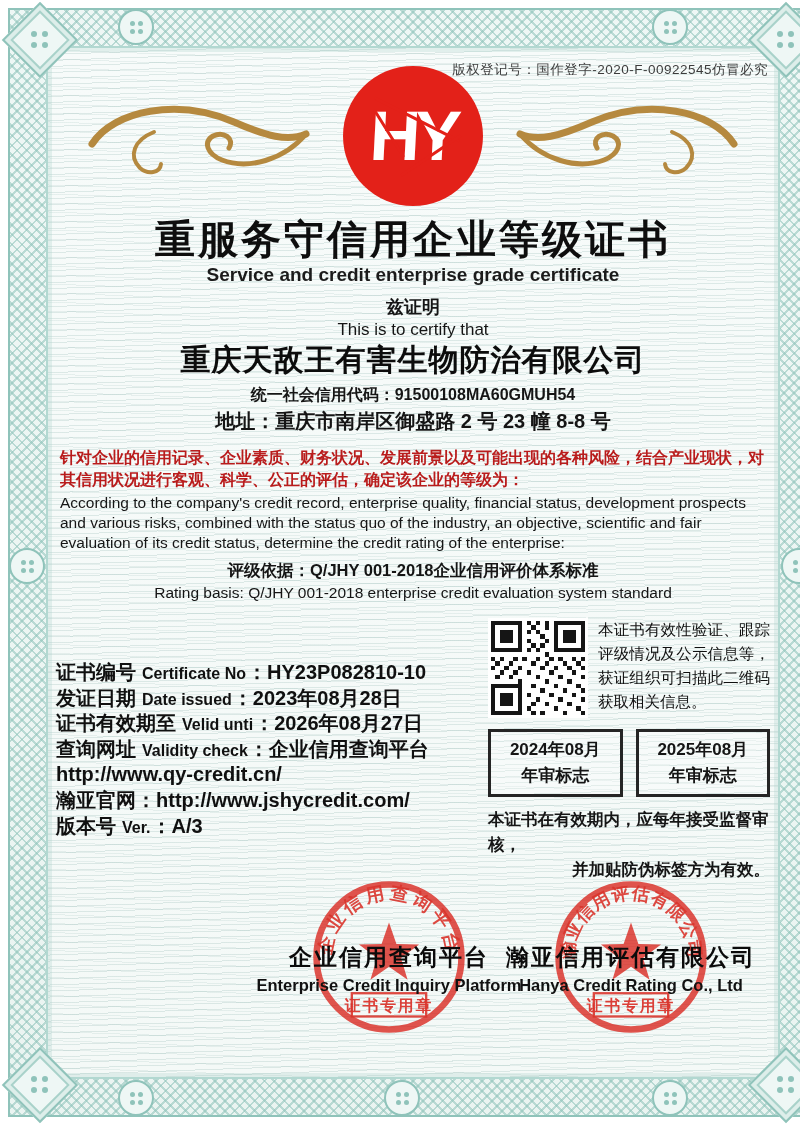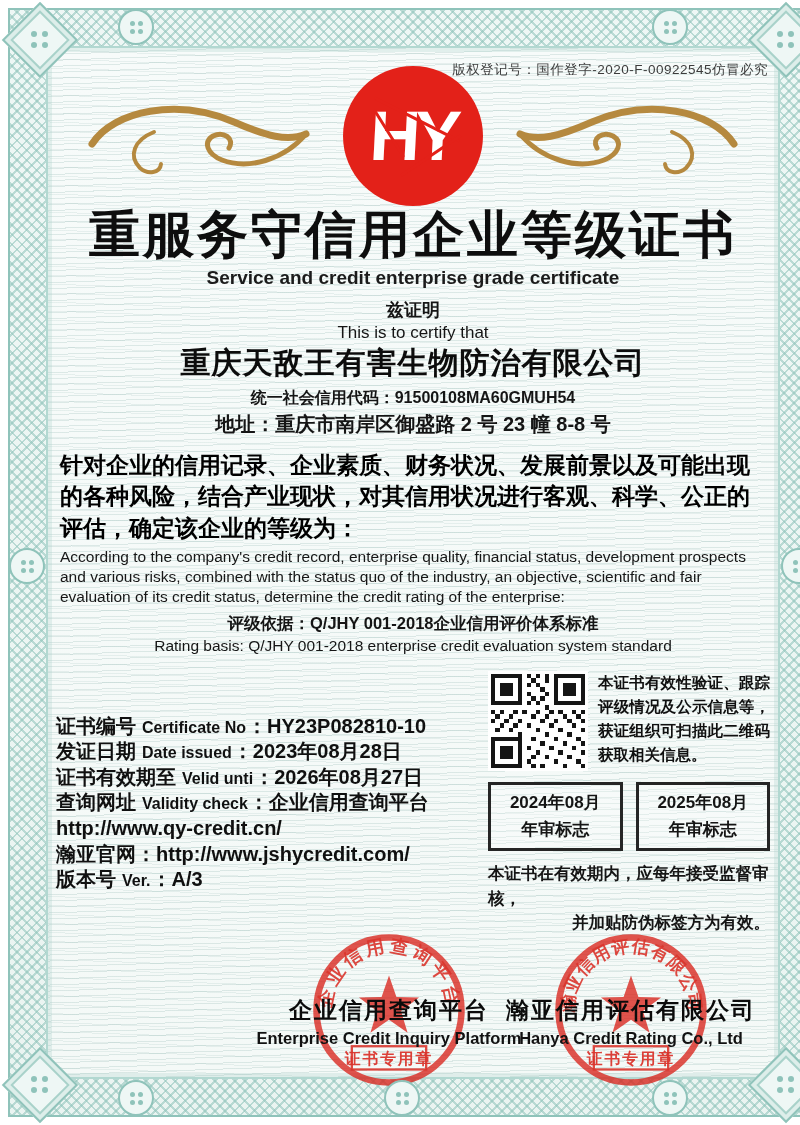--- a/index.html
+++ b/index.html
@@ -52,46 +52,46 @@
   }
   .logo-text{color:#fff;font-size:70px;font-weight:800;letter-spacing:-6px;line-height:1;transform:skewX(-3deg);}
   .crack{position:absolute;background:#e32119;height:3px;border-radius:2px;}
   .c1{width:96px;top:52px;left:26px;transform:rotate(27deg);}
   .c2{width:72px;top:88px;left:52px;transform:rotate(-34deg);}
   .c3{width:56px;top:66px;left:18px;transform:rotate(58deg);}
   .flourish{position:absolute;top:26px;width:225px;height:96px;}
   .flourish.left{left:30px;}
   .flourish.right{right:30px;transform:scaleX(-1);}
 
-  .title-cn{margin-top:0;font-size:51px;font-weight:800;letter-spacing:3px;color:#0e0e0e;line-height:1.15;}
+  .title-cn{margin-top:10px;font-size:40px;font-weight:800;letter-spacing:3px;color:#0e0e0e;line-height:1.15;}
   .title-en{margin-top:2px;font-size:19px;font-weight:600;color:#1b1b1b;}
   .certify-cn{margin-top:9px;font-size:18px;font-weight:600;}
   .certify-en{margin-top:1px;font-size:17px;font-weight:500;}
   .company-name{margin-top:0;font-size:30px;font-weight:800;letter-spacing:1px;color:#0c0c0c;}
   .credit-code{margin-top:4px;font-size:16px;font-weight:600;}
   .address{margin-top:2px;font-size:20px;font-weight:600;}
 
   .eval-block{margin-top:12px;text-align:left;padding:0 4px;}
-  .para-cn{font-size:23px;font-weight:600;line-height:1.38;color:#000000;}
+  .para-cn{font-size:16px;font-weight:600;line-height:1.38;color:#b91c1c;}
   .para-en{margin-top:2px;font-size:15.5px;line-height:1.3;color:#161616;}
 
   .rating-level{margin-top:6px;font-size:46px;font-weight:800;letter-spacing:1px;color:#e02318;}
   .basis-cn{margin-top:6px;font-size:16.5px;font-weight:600;}
   .basis-en{margin-top:2px;font-size:15.5px;}
 
   .detail-section{display:flex;margin-top:16px;text-align:left;gap:14px;align-items:center;}
   .detail-left{flex:1;min-width:0;}
   .detail-line{font-size:20px;line-height:1.28;color:#101010;font-weight:600;white-space:nowrap;}
   .lab-en{font-size:16px;margin:0 1px 0 6px;}
   .lab-en:empty{margin:0;}
   .detail-right{width:282px;flex:none;}
   .qr-row{display:flex;gap:10px;align-items:flex-start;}
   .qr{width:100px;height:100px;background:#fff;padding:3px;box-sizing:border-box;flex:none;}
   .qr svg{width:100%;height:100%;display:block;}
-  .qr-note{flex:1;font-size:15.5px;font-weight:700;line-height:1.55;text-align:justify;color:#101010;}
+  .qr-note{flex:1;font-size:15.5px;font-weight:400;line-height:1.55;text-align:justify;color:#101010;}
   .year-row{display:flex;gap:13px;margin-top:11px;}
   .year-box{flex:1;border:3px solid #252525;padding:5px 2px;text-align:center;font-size:17px;font-weight:600;line-height:1.55;background:rgba(255,255,255,.25);}
   .sup-note{margin-top:10px;font-size:16.5px;font-weight:600;line-height:1.5;}
   .sup-note .l2{text-align:right;}
 
   .stamps-area{position:relative;height:158px;margin-top:4px;}
   .stamp{position:absolute;top:0;width:310px;text-align:center;}
   .stamp.s-left{left:178px;}
   .stamp.s-right{left:420px;}
   .seal{position:absolute;left:50%;top:-8px;transform:translateX(-50%);width:158px;height:158px;z-index:1;opacity:.92;}

